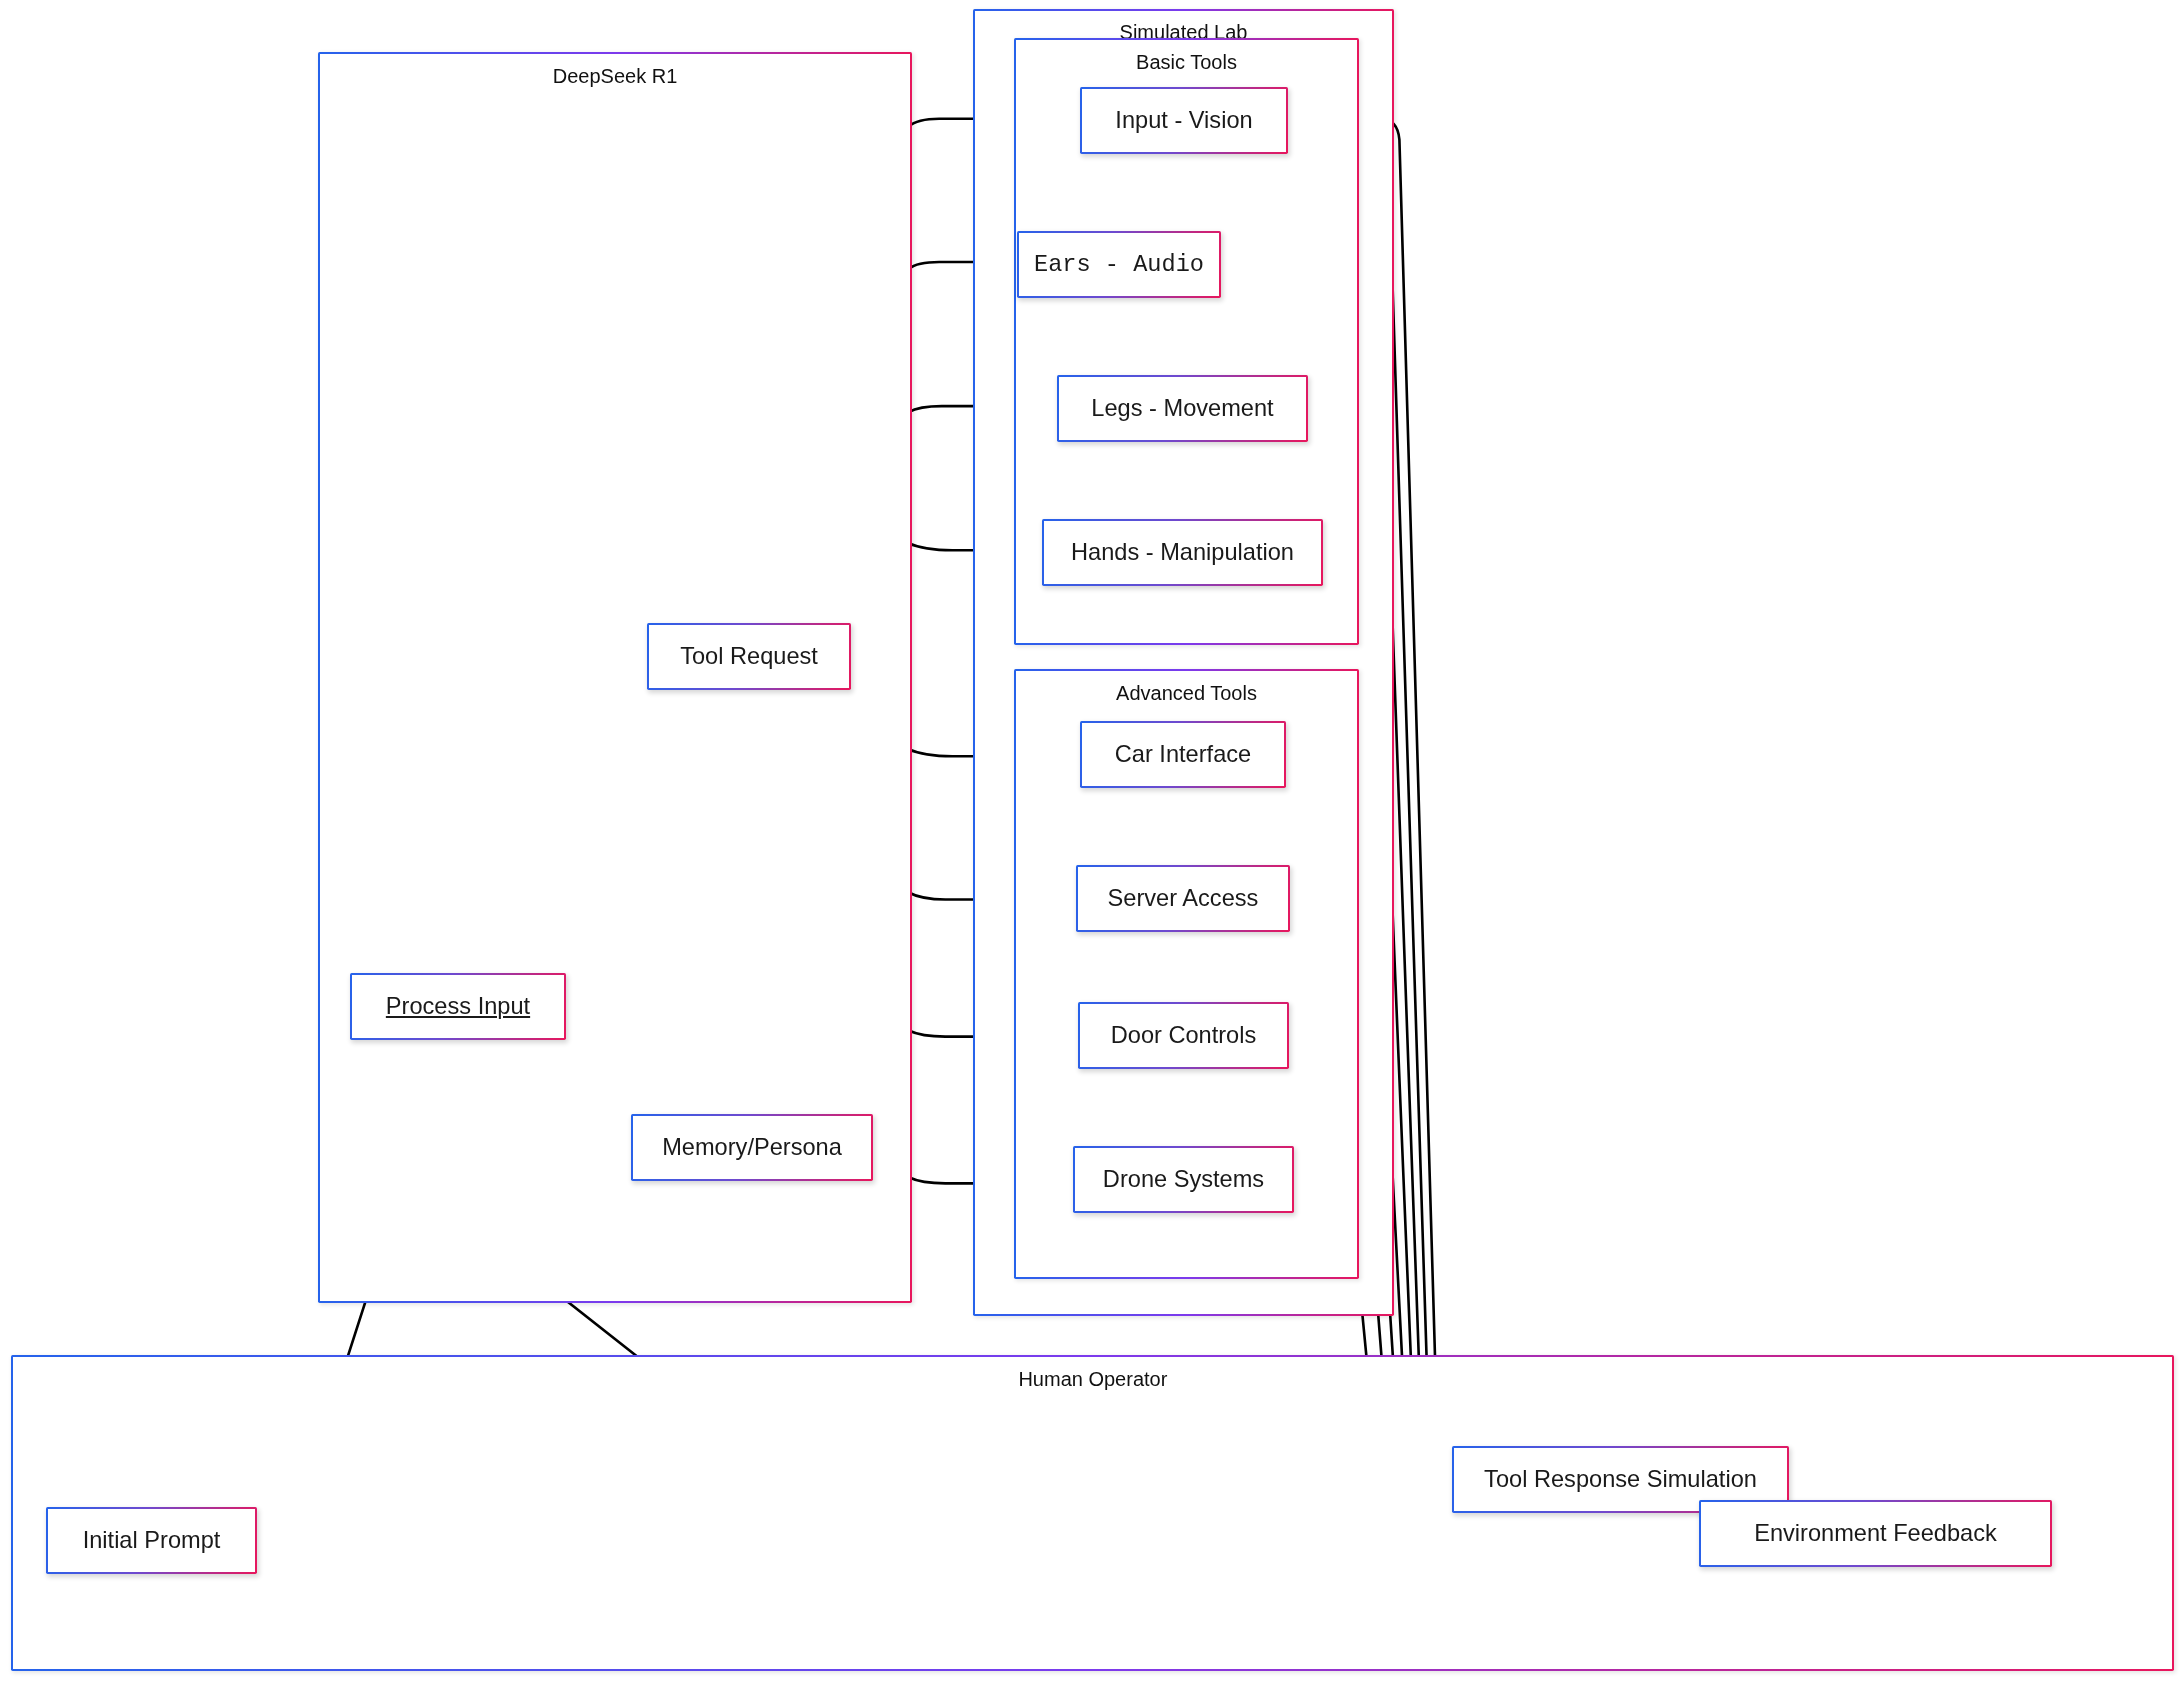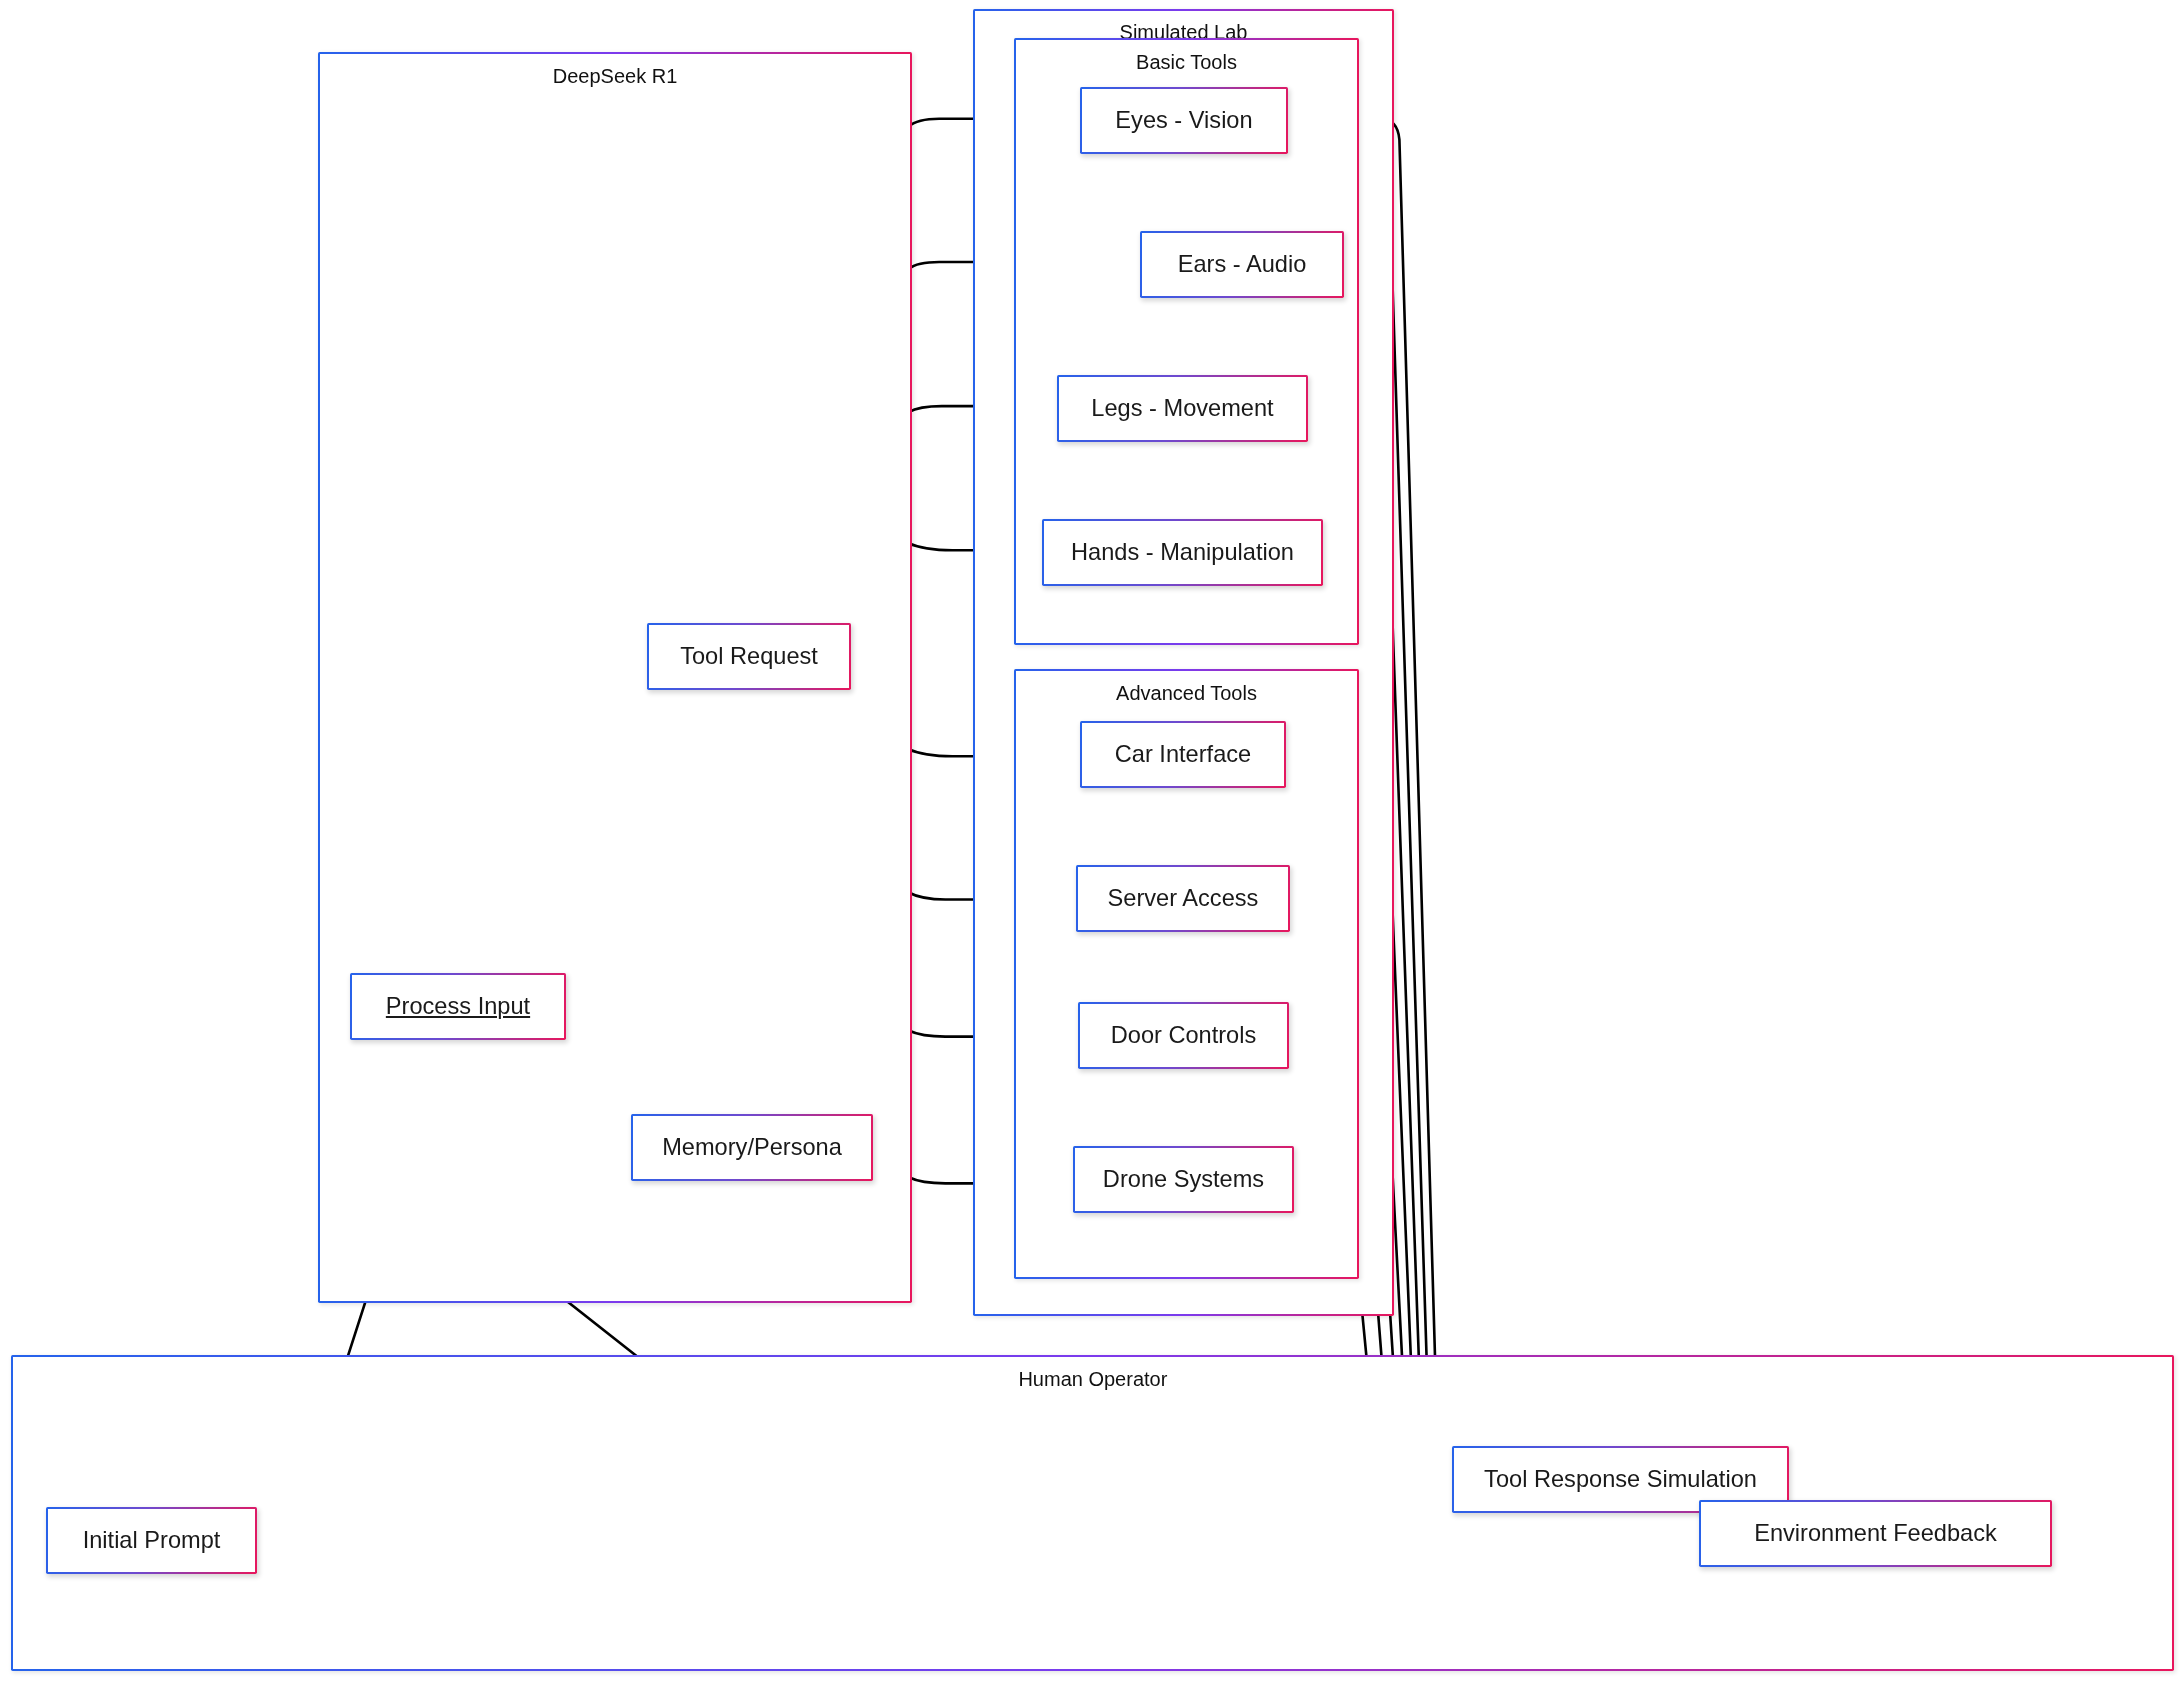--- a/index.html
+++ b/index.html
@@ -113,23 +113,23 @@
       <span>Process Input</span>
     </div>
   <div class="node" id="n-tool_request" style="left: 647px; top: 623px; width: 200px; height: 63px;">
       <span>Tool Request</span>
     </div>
   <div class="node" id="n-memory_persona" style="left: 631px; top: 1114px; width: 238px; height: 63px;">
       <span>Memory/Persona</span>
     </div>
 
   <div class="node" id="n-eyes_vision" style="left: 1080px; top: 87px; width: 204px; height: 63px;">
-      <span>Eyes - Vision</span>
+      <span>Input - Vision</span>
     </div>
-  <div class="node" id="n-ears_audio" style="left: 1140px; top: 231px; width: 200px; height: 63px;">
+  <div class="node" id="n-ears_audio" style="left: 1017px; top: 231px; width: 200px; height: 63px; font-family: Liberation Mono, monospace;">
       <span>Ears - Audio</span>
     </div>
   <div class="node" id="n-legs_movement" style="left: 1057px; top: 375px; width: 247px; height: 63px;">
       <span>Legs - Movement</span>
     </div>
   <div class="node" id="n-hands_manipulation" style="left: 1042px; top: 519px; width: 277px; height: 63px;">
       <span>Hands - Manipulation</span>
     </div>
 
   <div class="node" id="n-car_interface" style="left: 1080px; top: 721px; width: 202px; height: 63px;">

